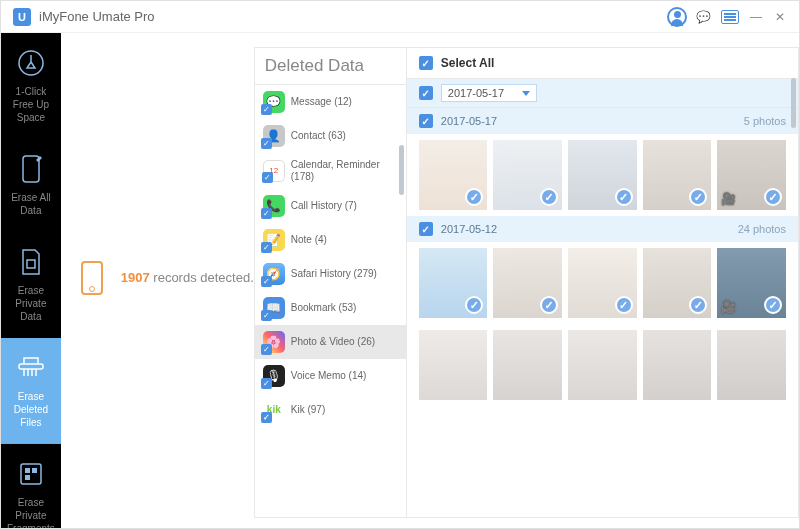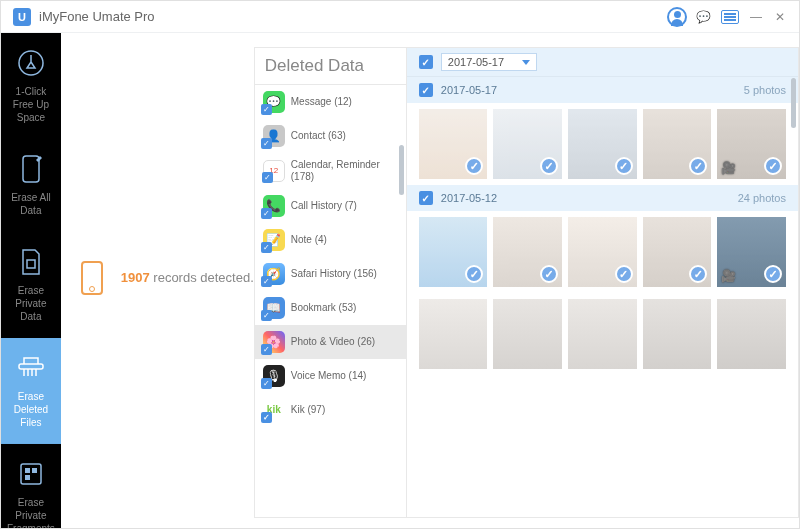--- a/index.html
+++ b/index.html
@@ -148,21 +148,21 @@
           <div class="cat-item">
               <div class="cat-icon" style="background:#44d862">📞<div class="check-badge">✓</div></div>
               <span>Call History (7)</span>
             </div>
           <div class="cat-item">
               <div class="cat-icon" style="background:#f8d950">📝<div class="check-badge">✓</div></div>
               <span>Note (4)</span>
             </div>
           <div class="cat-item">
               <div class="cat-icon" style="background:linear-gradient(#6eb8ff,#3a8de0)">🧭<div class="check-badge">✓</div></div>
-              <span>Safari History (156)</span>
+              <span>Safari History (279)</span>
             </div>
           <div class="cat-item">
               <div class="cat-icon" style="background:#4a90e2">📖<div class="check-badge">✓</div></div>
               <span>Bookmark (53)</span>
             </div>
           <div class="cat-item active">
               <div class="cat-icon" style="background:linear-gradient(45deg,#ff6,#f66,#66f)">🌸<div class="check-badge">✓</div></div>
               <span>Photo &amp; Video (26)</span>
             </div>
           <div class="cat-item">
@@ -171,20 +171,24 @@
             </div>
           <div class="cat-item">
               <div class="cat-icon" style="background:#fff;color:#7ac943;font-weight:bold;font-size:10px">kik<div class="check-badge">✓</div></div>
               <span>Kik (97)</span>
             </div>
           <div class="scroll-indicator2"></div>
         </div>
       </div>
 
       <div class="grid-panel">
+        <div class="select-all-row">
+          <div class="checkbox"></div>
+          <span>Select All</span>
+        </div>
         <div class="date-filter">
           <div class="checkbox"></div>
           <div class="date-select">
               <span>2017-05-17</span>
               <span class="triangle-down"></span>
             </div>
         </div>
         <div class="grid-scroll">
           <div class="group-header">
             <div class="checkbox"></div>

